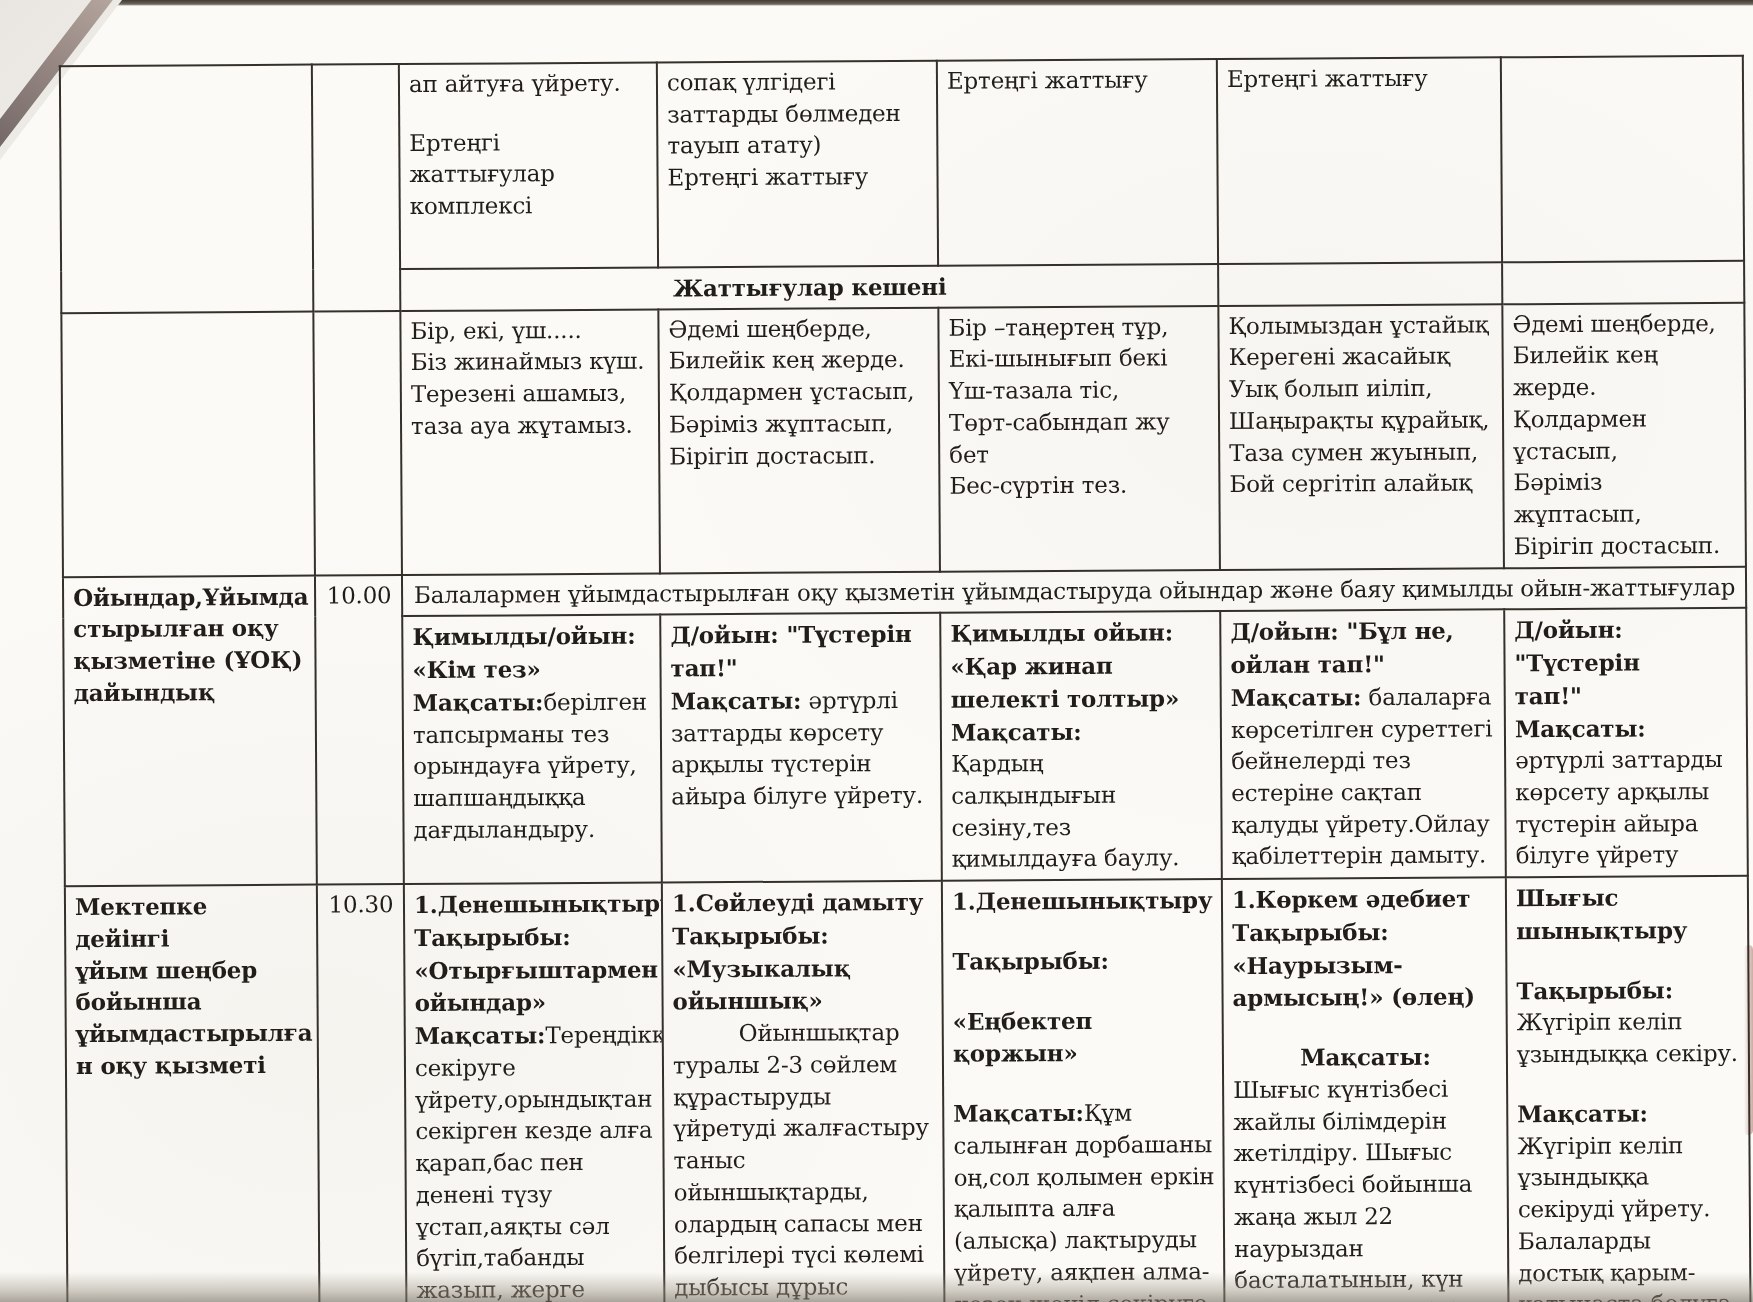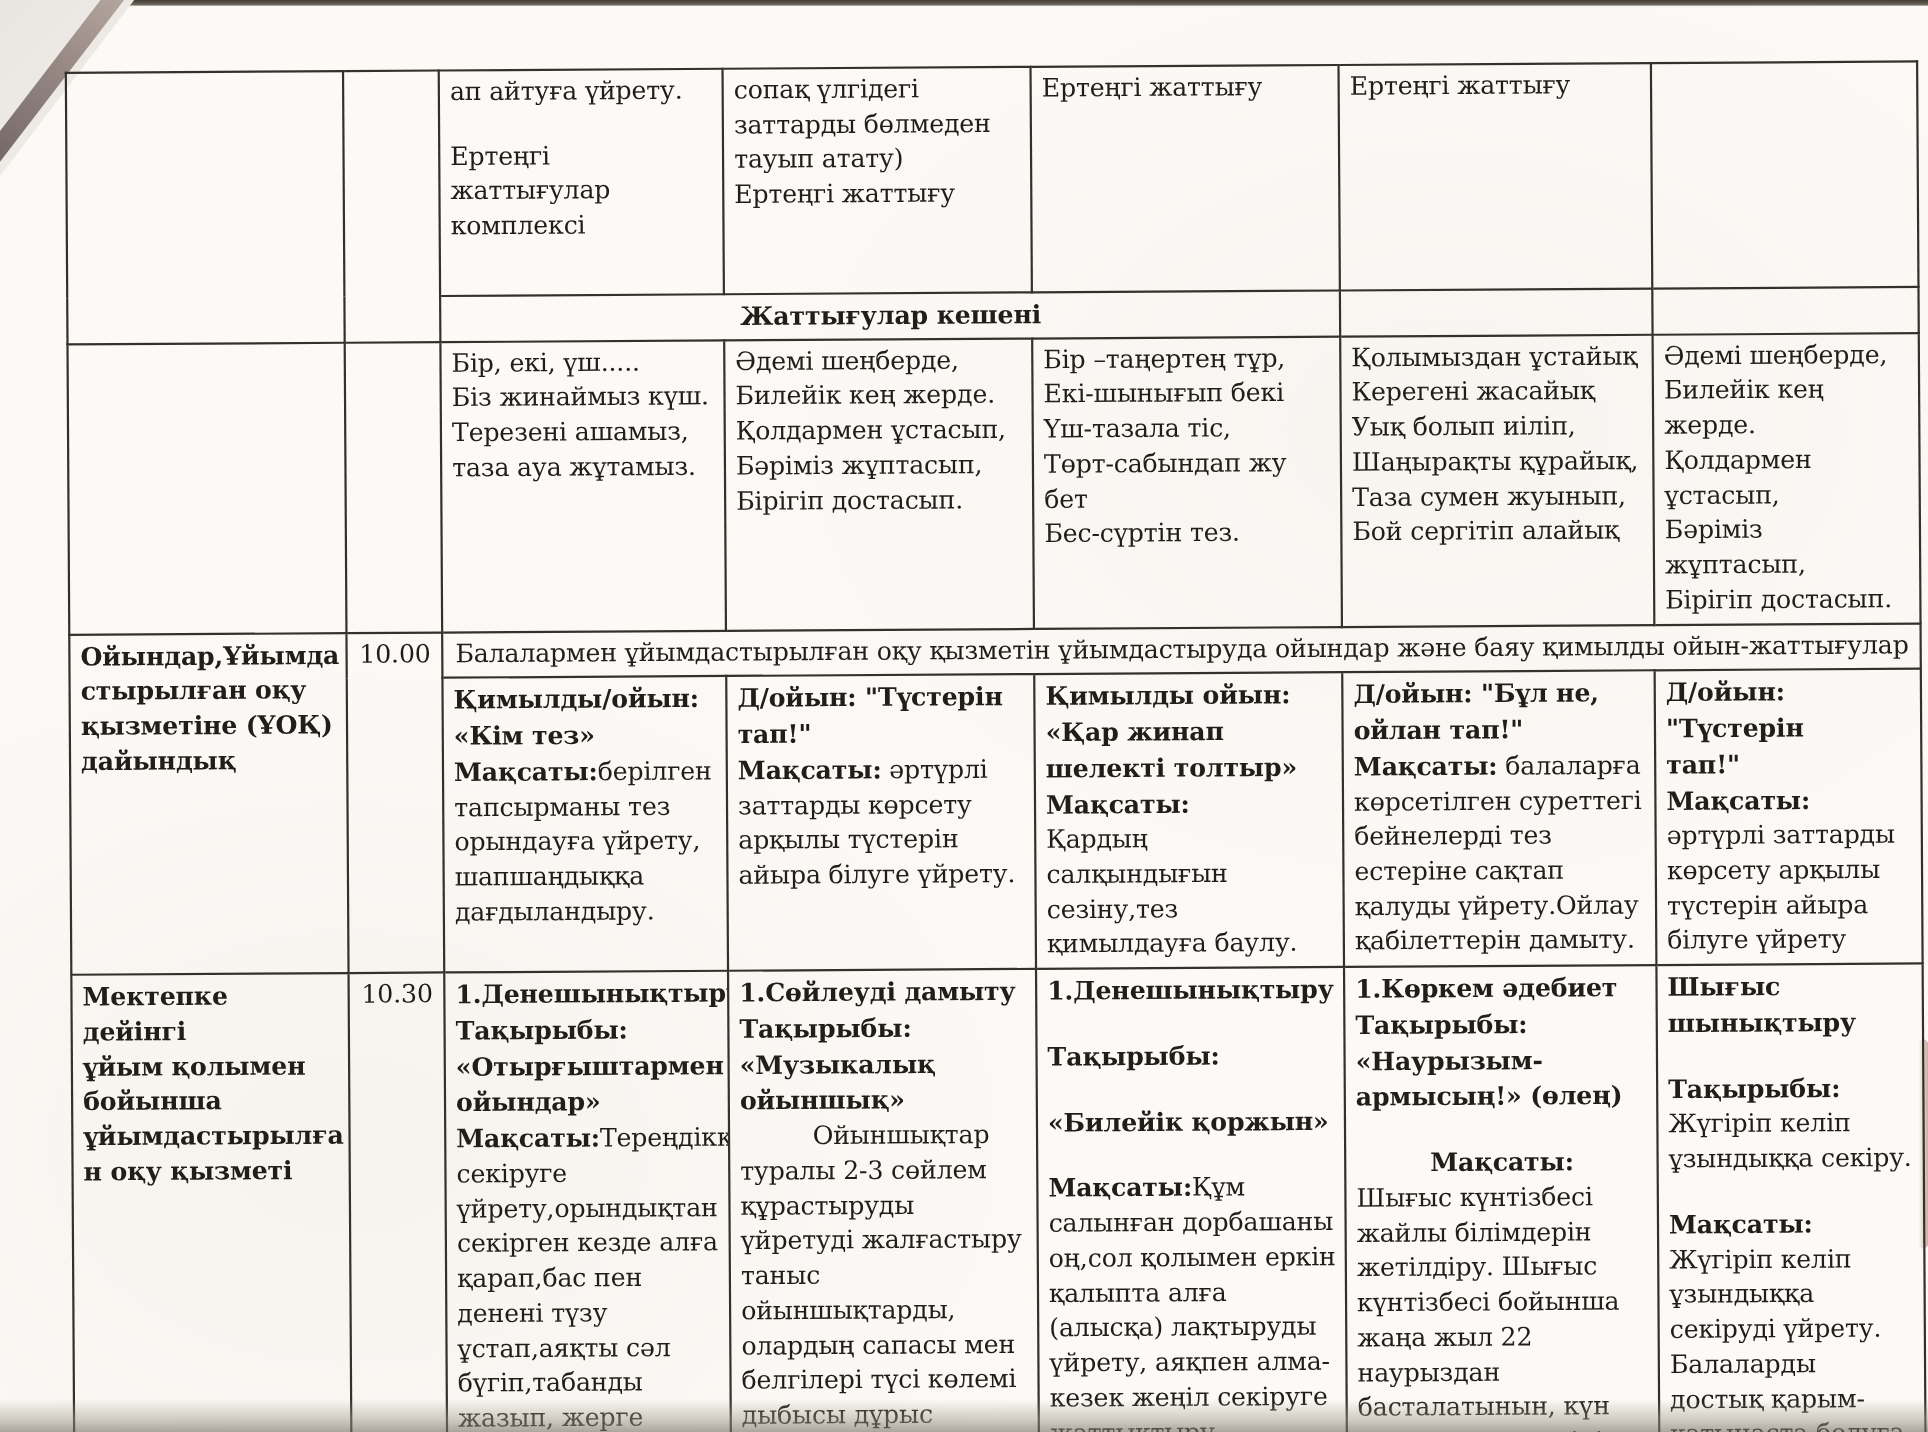--- a/index.html
+++ b/index.html
@@ -165,21 +165,21 @@
       <td>
             <div class="para"><span class="b">Д/ойын: "Түстерін
 тап!"</span></div>
             <div class="para"><span class="b">Мақсаты:</span><span> әртүрлі заттарды көрсету арқылы түстерін айыра білуге үйрету</span></div>
           </td>
     </tr>
 
     <tr class="r5">
       <td class="cell-a">
             <div class="para"><span class="b">Мектепке дейінгі
-ұйым қолымен
+ұйым шеңбер
 бойынша
 ұйымдастырылға
 н оқу қызметі</span></div>
           </td>
       <td class="cell-time">10.30</td>
       <td>
             <div class="para"><span class="b">1.Денешынықтыру
 Тақырыбы:
 «Отырғыштармен
 ойындар»</span></div>
@@ -188,21 +188,21 @@
       <td>
             <div class="para"><span class="b">1.Сөйлеуді дамыту
 Тақырыбы:
 «Музыкалық
 ойыншық»</span></div>
             <div class="para indent"><span>Ойыншықтар туралы 2-3 сөйлем құрастыруды үйретуді жалғастыру таныс ойыншықтарды, олардың сапасы мен белгілері түсі көлемі дыбысы  дұрыс айтқызу.</span></div>
           </td>
       <td>
             <div class="para"><span class="b">1.Денешынықтыру</span></div>
             <div class="para gap"><span class="b">Тақырыбы:</span></div>
-            <div class="para gap"><span class="b">«Билейік қоржын»</span></div>
+            <div class="para gap"><span class="b">«Еңбектеп қоржын»</span></div>
             <div class="para gap"><span class="b">Мақсаты:</span><span>Құм салынған дорбашаны оң,сол қолымен еркін қалыпта алға (алысқа) лақтыруды үйрету, аяқпен алма-кезек жеңіл секіруге жаттықтыру, еденнен бір аяқпен екпінмен</span></div>
           </td>
       <td>
             <div class="para"><span class="b">  1.Көркем  әдебиет</span></div>
             <div class="para"><span class="b">Тақырыбы:
 «Наурызым-
 армысың!» (өлең)</span></div>
             <div class="para gap center"><span class="b">Мақсаты:</span></div>
             <div class="para"><span>Шығыс күнтізбесі жайлы білімдерін жетілдіру. Шығыс күнтізбесі бойынша жаңа жыл 22 наурыздан басталатынын, күн мен түн теңесетінін</span></div>
           </td>

